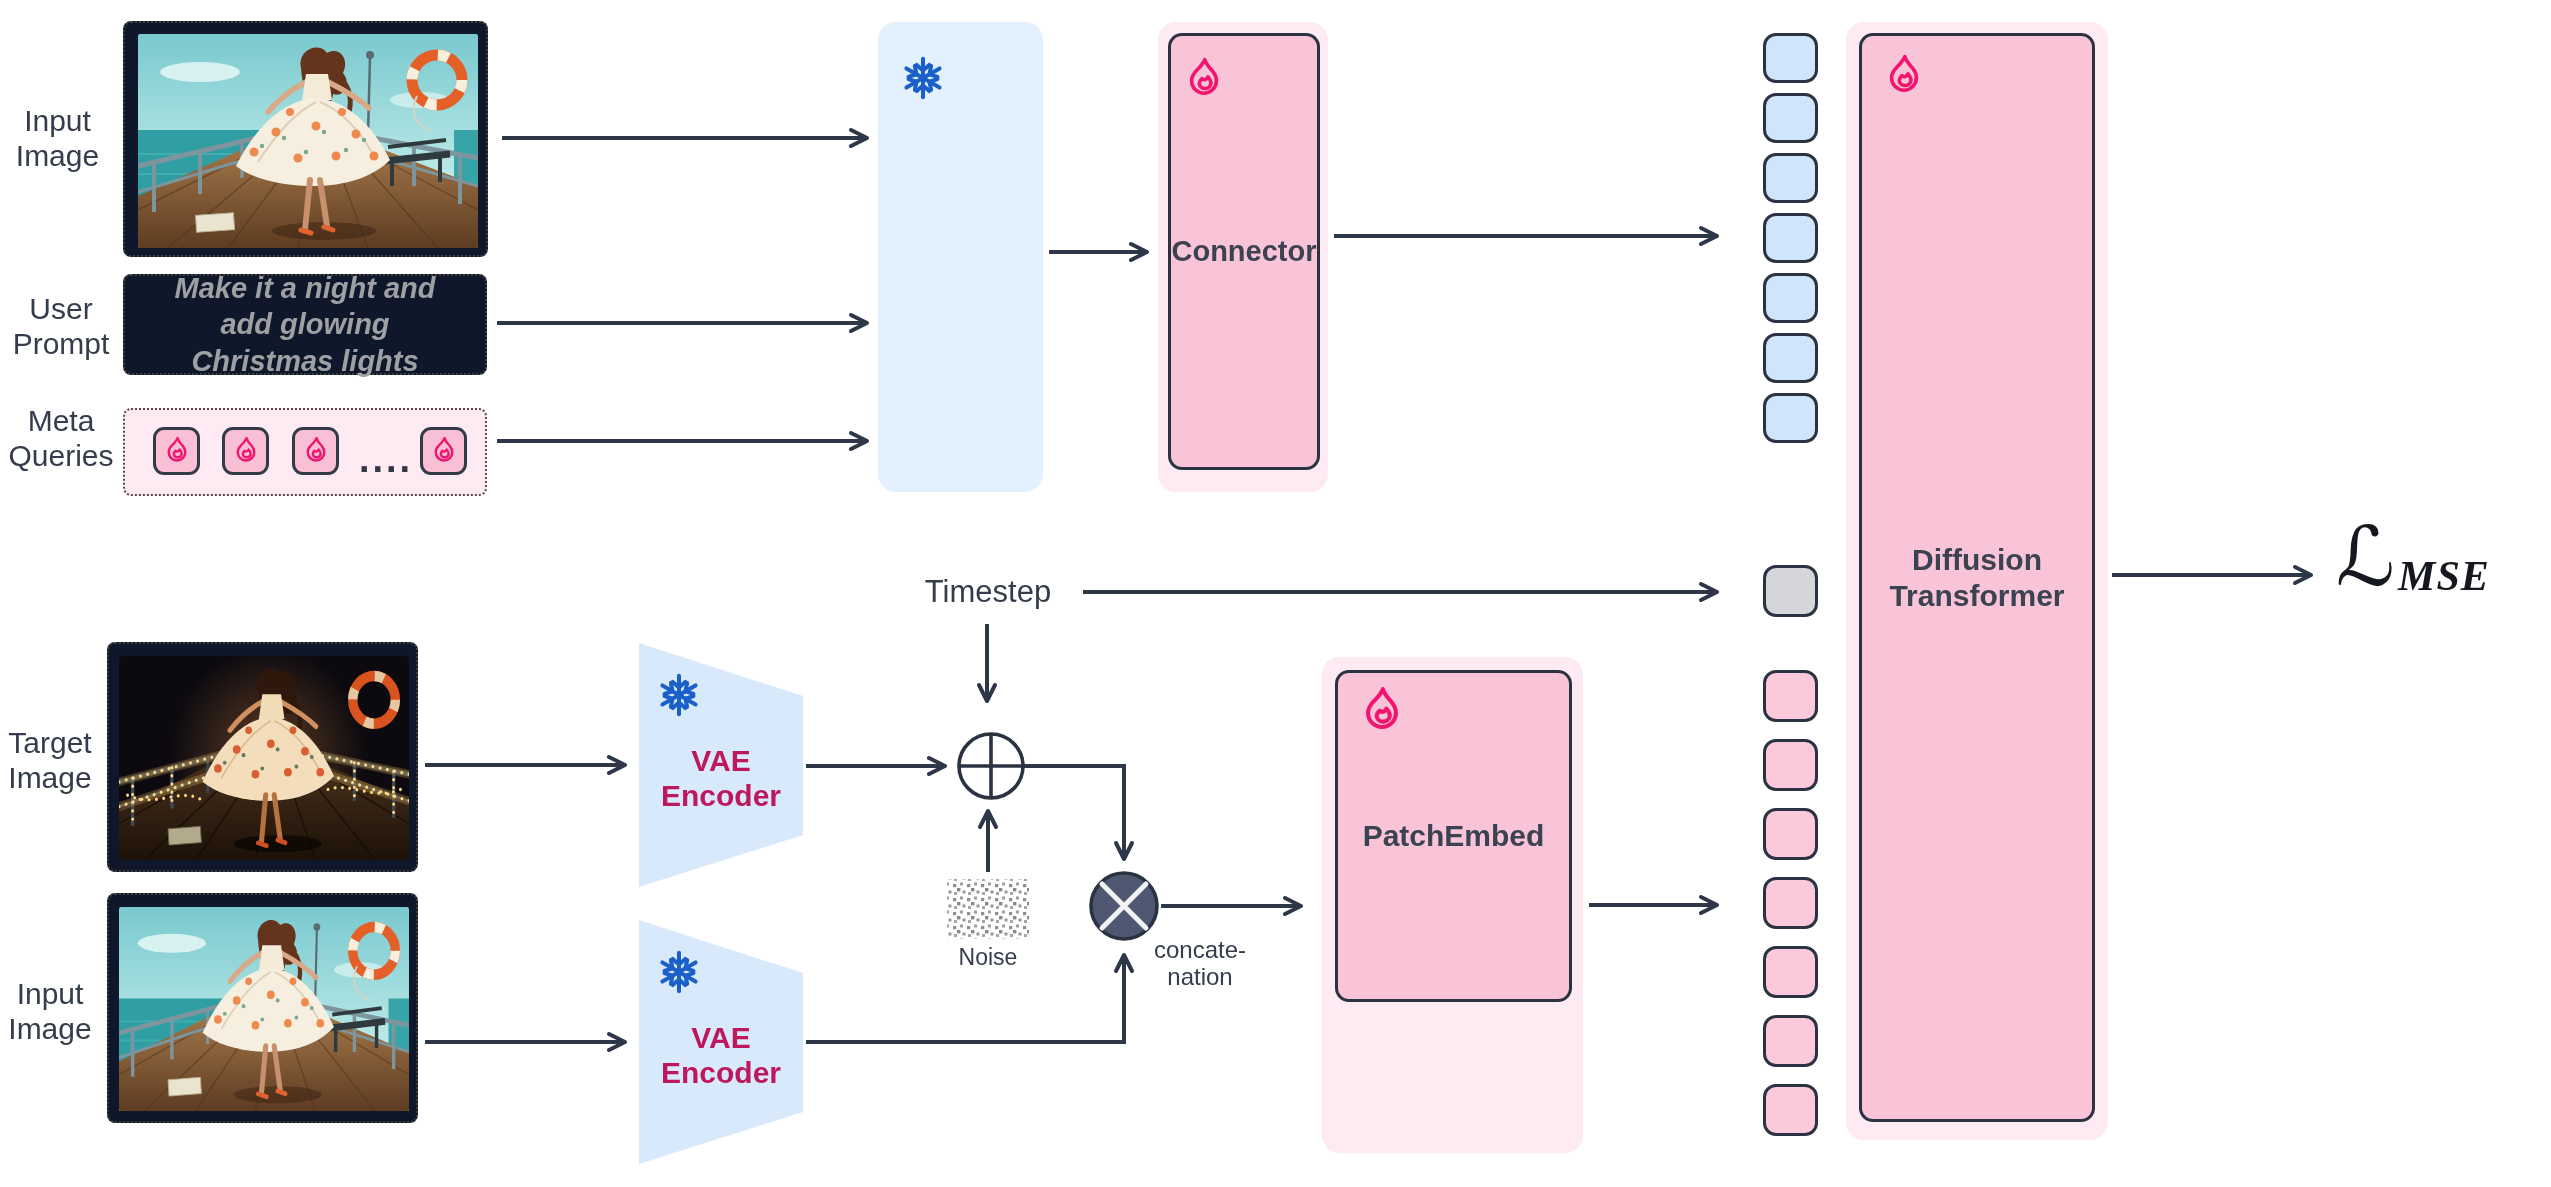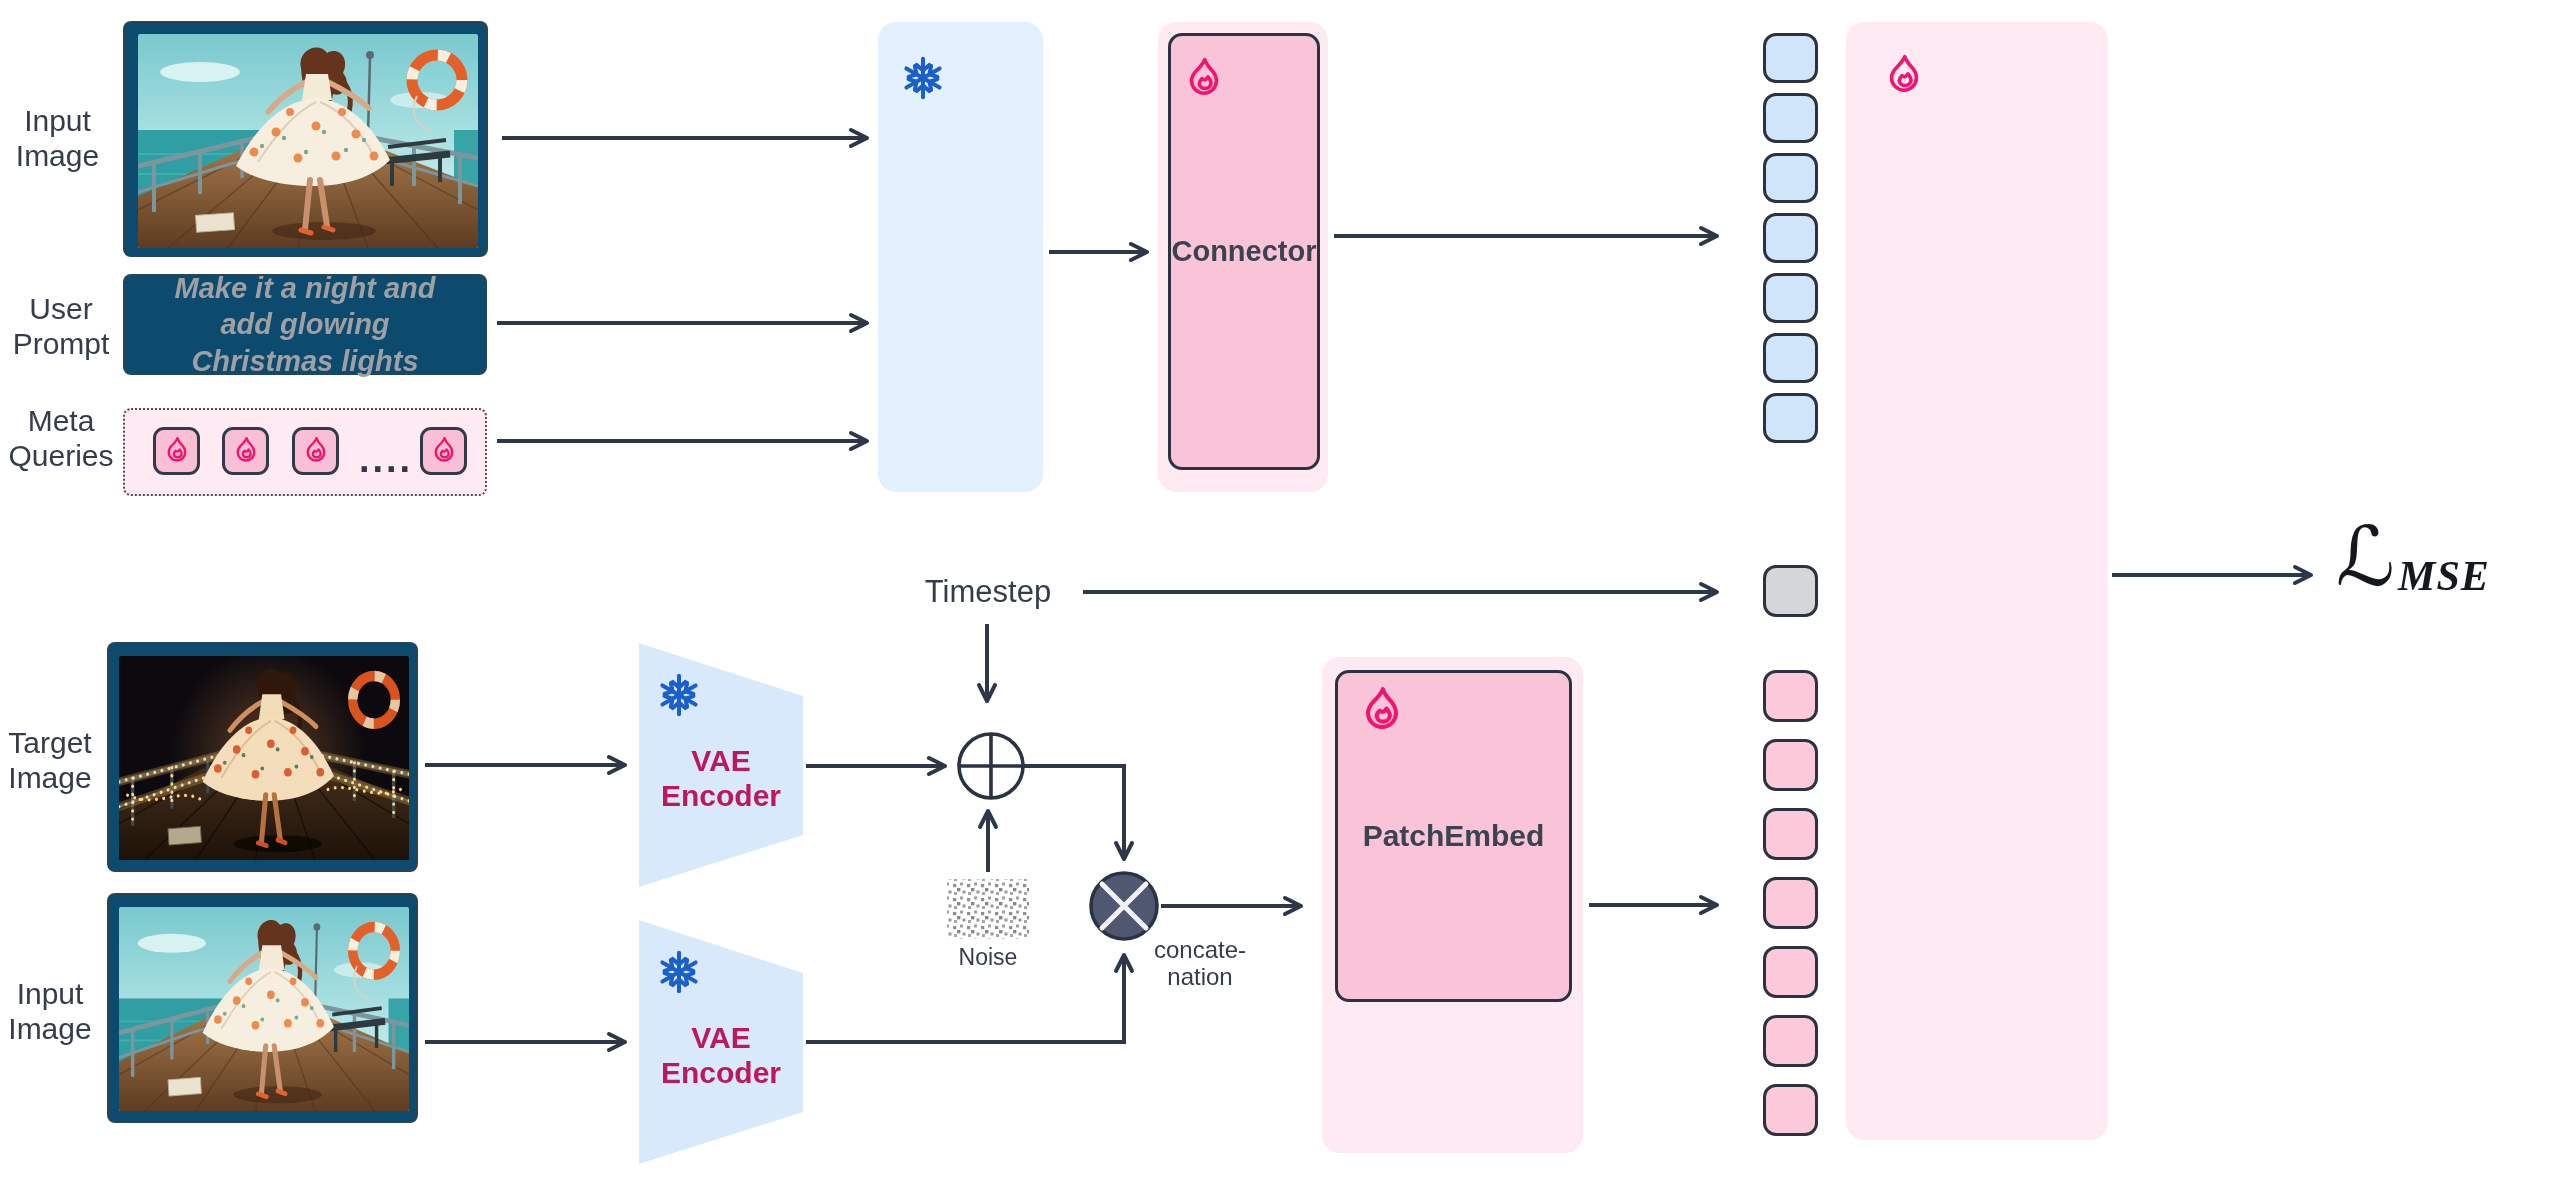--- a/index.html
+++ b/index.html
@@ -2,21 +2,21 @@
 <html><head>
 <meta charset="utf-8">
 <style>
   html,body{margin:0;padding:0;background:#ffffff;}
   body{font-family:"Liberation Sans",sans-serif;color:#353d4c;}
   .canvas{position:relative;width:2551px;height:1187px;overflow:hidden;background:#fff;}
   svg.layer{position:absolute;left:0;top:0;pointer-events:none;}
   
   .side-label{position:absolute;font-size:30px;font-weight:500;line-height:1.18;text-align:center;color:#353d4c;}
   
-  .dotted-box{position:absolute;border:2px dotted #3f3f3f;border-radius:8px;background:#0c4a6e;box-sizing:border-box;}
+  .dotted-box{position:absolute;border:2px dotted #3f3f3f;border-radius:8px;background:#0f172a;box-sizing:border-box;}
   .dotted-box.pink{background:#fdeaf2;border-color:#5a4a52;}
   .photo{position:absolute;border-radius:2px;overflow:hidden;}
   .prompt-text{position:absolute;inset:0;display:flex;align-items:center;justify-content:center;
     font-size:29px;font-style:italic;font-weight:600;color:#9fa0a4;text-align:center;padding:0 22px;line-height:1.25;}
   
   .halo{position:absolute;border-radius:18px;}
   .halo.blue{background:#e2f1fd;}
   .halo.pink{background:#fdeaf2;}
   .block-inner{position:absolute;border:3px solid #2b3342;border-radius:14px;box-sizing:border-box;
     display:flex;align-items:center;justify-content:center;}
@@ -409,20 +409,23 @@
       <div class="token" style="left: 1763px; top: 670px; height: 52px; background: rgb(251, 201, 218);"></div>
       <div class="token" style="left: 1763px; top: 739px; height: 52px; background: rgb(251, 201, 218);"></div>
       <div class="token" style="left: 1763px; top: 808px; height: 52px; background: rgb(251, 201, 218);"></div>
       <div class="token" style="left: 1763px; top: 877px; height: 52px; background: rgb(251, 201, 218);"></div>
       <div class="token" style="left: 1763px; top: 946px; height: 52px; background: rgb(251, 201, 218);"></div>
       <div class="token" style="left: 1763px; top: 1015px; height: 52px; background: rgb(251, 201, 218);"></div>
       <div class="token" style="left: 1763px; top: 1084px; height: 52px; background: rgb(251, 201, 218);"></div>
     </div>
 
   <div class="halo pink" style="left:1846px;top:22px;width:262px;height:1118px"></div>
+  <div class="block-inner pink" style="left:1859px;top:33px;width:236px;height:1089px">
+    <div class="block-title" style="width:205px">Diffusion Transformer</div>
+  </div>
   <svg class="state-icon" style="left:1880px;top:52px" width="48" height="48">
       <use href="#flame"></use>
     </svg>
 
   <div class="loss" style="left:2336px;top:518px">
     <span class="loss-l">ℒ</span>
     <span class="loss-sub">MSE</span>
   </div>
 
 </div>

